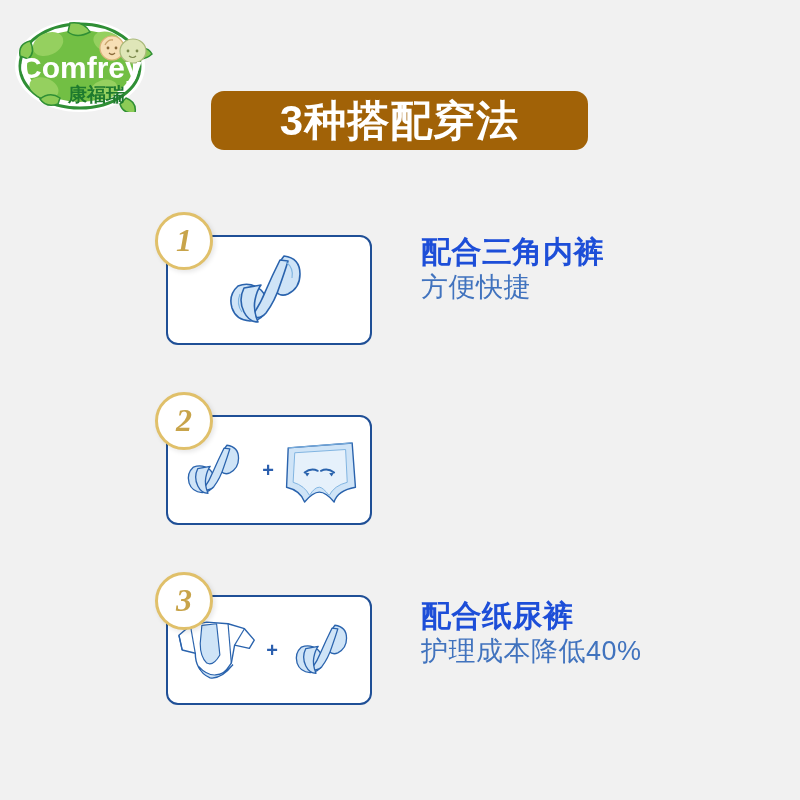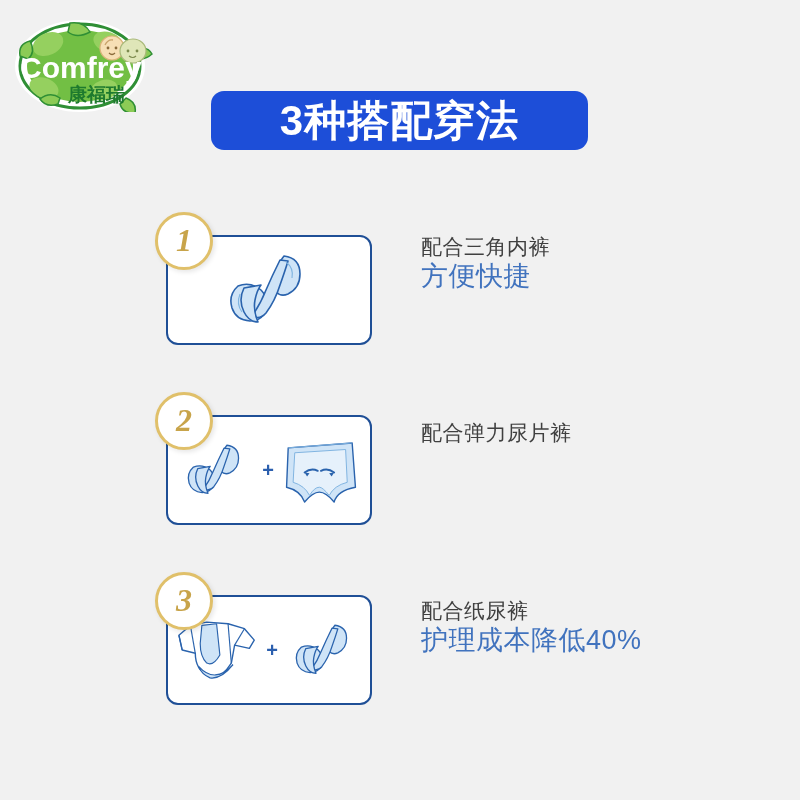--- a/index.html
+++ b/index.html
@@ -24,21 +24,21 @@
     height: 92px;
   }
 
   
   .title-banner {
     position: absolute;
     left: 211px;
     top: 91px;
     width: 377px;
     height: 59px;
-    background: #1d4ed8;
+    background: #a16207;
     border-radius: 13px;
     display: flex;
     align-items: center;
     justify-content: center;
   }
   .title-banner .title-text {
     color: #ffffff;
     font-size: 42px;
     font-weight: bold;
     letter-spacing: 1px;
@@ -113,23 +113,23 @@
     line-height: 1;
     flex: 0 0 auto;
   }
 
   .text-block {
     position: absolute;
     left: 421px;
     top: 16px;
   }
   .text-head {
-    color: #404040;
-    font-size: 21px;
-    font-weight: normal;
+    color: #1d4ed8;
+    font-size: 30px;
+    font-weight: bold;
     line-height: 1.22;
     letter-spacing: 0.5px;
     white-space: nowrap;
   }
   .text-sub {
     color: #4173be;
     font-size: 27px;
     font-weight: normal;
     line-height: 1.24;
     letter-spacing: 0.5px;
@@ -246,21 +246,20 @@
           <path d="M30 48 q8 -6 16 -2"></path>
           <path d="M66 48 q-8 -6 -16 -2"></path>
         </g>
         <path d="M30 48 l6 1 l-3 4 z" fill="#2a63ad"></path>
         <path d="M66 48 l-6 1 l3 4 z" fill="#2a63ad"></path>
         <path d="M10 18 L88 12" fill="none" stroke="#7fb4e0" stroke-width="1.2"></path>
       </svg>
     </div>
   </div>
   <div class="text-block">
-    <div class="text-head">配合弹力尿片裤</div>
   </div>
 </div>
 
 <div class="row row-3">
   <div class="badge">
     <span>3</span>
   </div>
   <div class="card">
     <div class="card-inner">
       <svg width="86" height="76" viewBox="0 0 105 92">

